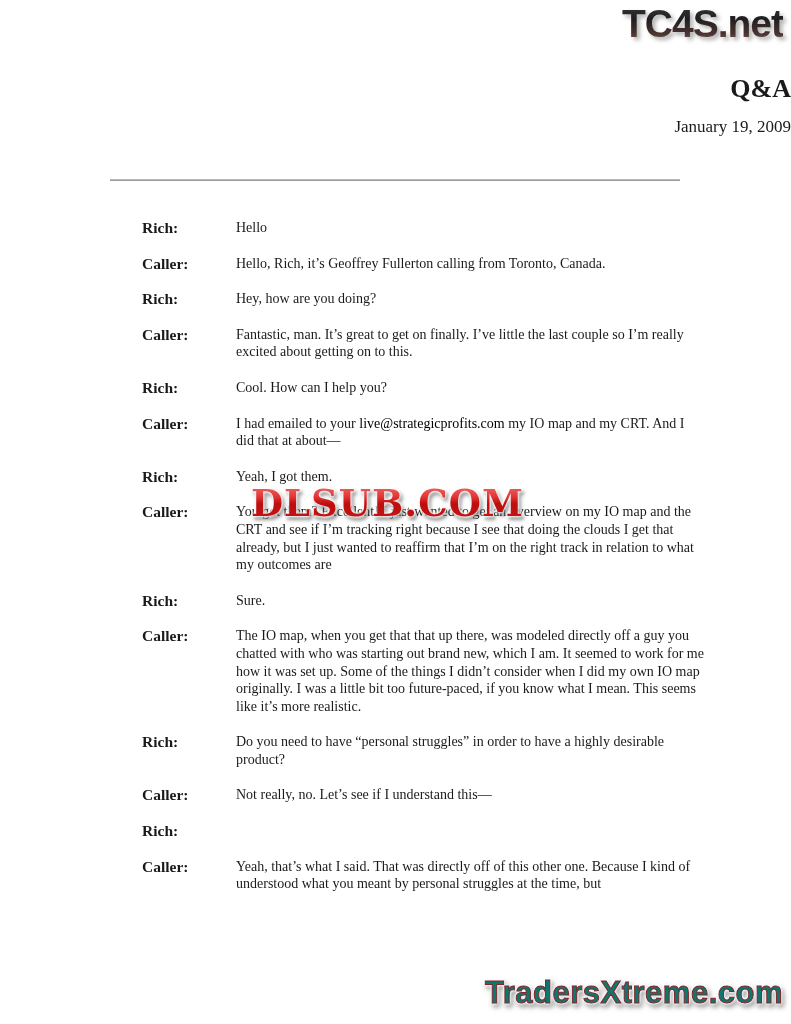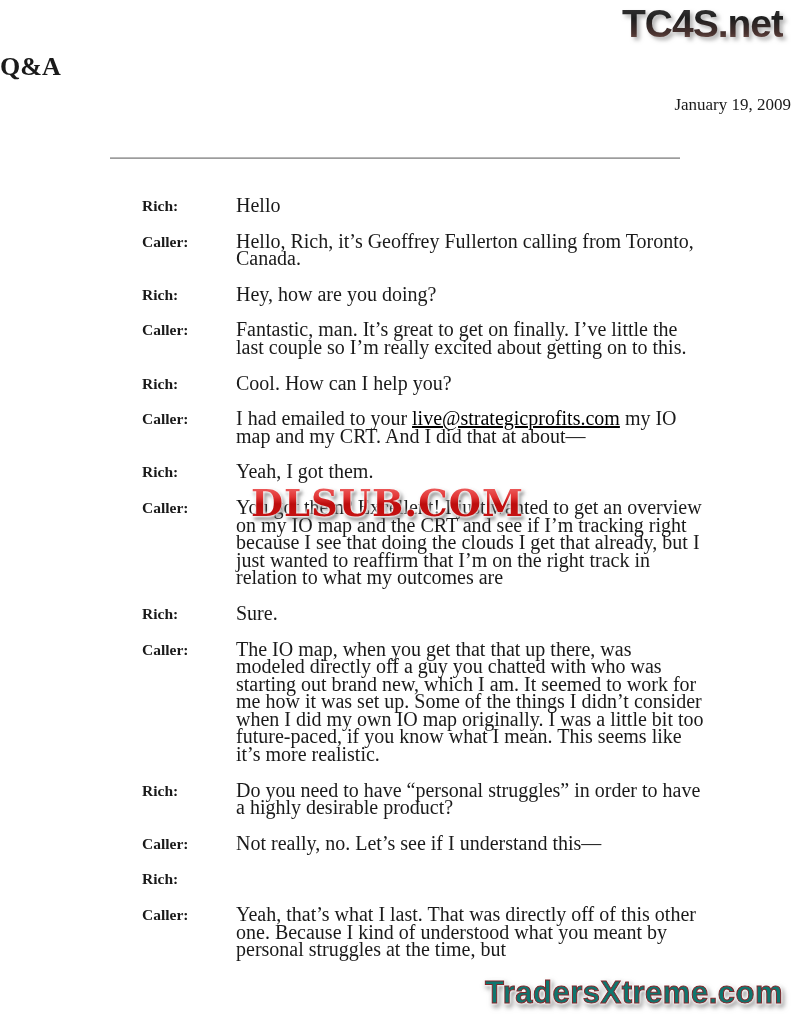--- a/index.html
+++ b/index.html
@@ -17,22 +17,22 @@
     position:absolute; top:2px; right:8px;
     font-family:"Liberation Sans", sans-serif;
     font-weight:bold; font-size:39px; letter-spacing:-1px;
     background:linear-gradient(180deg,#3d3d3d 0%, #1f1f1f 38%, #4a3330 72%, #9c7068 100%);
     -webkit-background-clip:text; background-clip:text; color:transparent;
     filter:drop-shadow(3px 3px 2px rgba(110,110,110,0.55));
   }
 
   
   .title {
-    margin:0; padding-top:52px;
-    text-align:left;
+    margin:0; padding-top:74px;
+    text-align:right;
     font-size:26px; font-weight:bold;
   }
   .date {
     margin-top:13px;
     text-align:right;
     font-size:17px;
   }
 
   
   .rule {
@@ -43,23 +43,23 @@
 
   
   .dialogue { margin:38px 0 0 115px; }
   .row { display:flex; margin-bottom:18px; }
   .speaker {
     width:94px; flex-shrink:0;
     font-weight:bold; font-size:15.5px; line-height:17.6px;margin-left:27px;
   }
   .speech {
     width:468px;
-    font-size:20px; line-height:17.6px;
+    font-size:14px; line-height:17.6px;
   }
-  .email-link { color:#000; text-decoration:underline; cursor:pointer; }
+  .email-link { color:#000; cursor:pointer; }
 
   
   .watermark {
     position:absolute; left:251px; top:481px;
     font-family:"DejaVu Serif", serif;
     font-weight:bold; font-size:37px; letter-spacing:1px;
     background:linear-gradient(180deg,#f47a7a 0%, #e23535 36%, #bd0d0d 52%, #cc1616 100%);
     -webkit-background-clip:text; background-clip:text; color:transparent;
     filter:drop-shadow(0 0 1.5px #ffffff) drop-shadow(0 0 1px #ffffff)
            drop-shadow(2px 3px 1.5px rgba(70,70,70,0.55));
@@ -138,21 +138,21 @@
       </div>
       <div class="row">
         <div class="speaker">Caller:</div>
         <div class="speech">Not really, no. Let’s see if I understand this—</div>
       </div>
       <div class="row">
         <div class="speaker">Rich:</div>
       </div>
       <div class="row">
         <div class="speaker">Caller:</div>
-        <div class="speech">Yeah, that’s what I last. That was directly off of this other one. Because I kind of understood what you meant by personal struggles at the time, but</div>
+        <div class="speech">Yeah, that’s what I said. That was directly off of this other one. Because I kind of understood what you meant by personal struggles at the time, but</div>
       </div>
     </div>
 
   <div class="watermark">DLSUB.COM</div>
 
   <div class="tx-logo">TradersXtreme.com</div>
 
 </div>
 
 </body></html>

